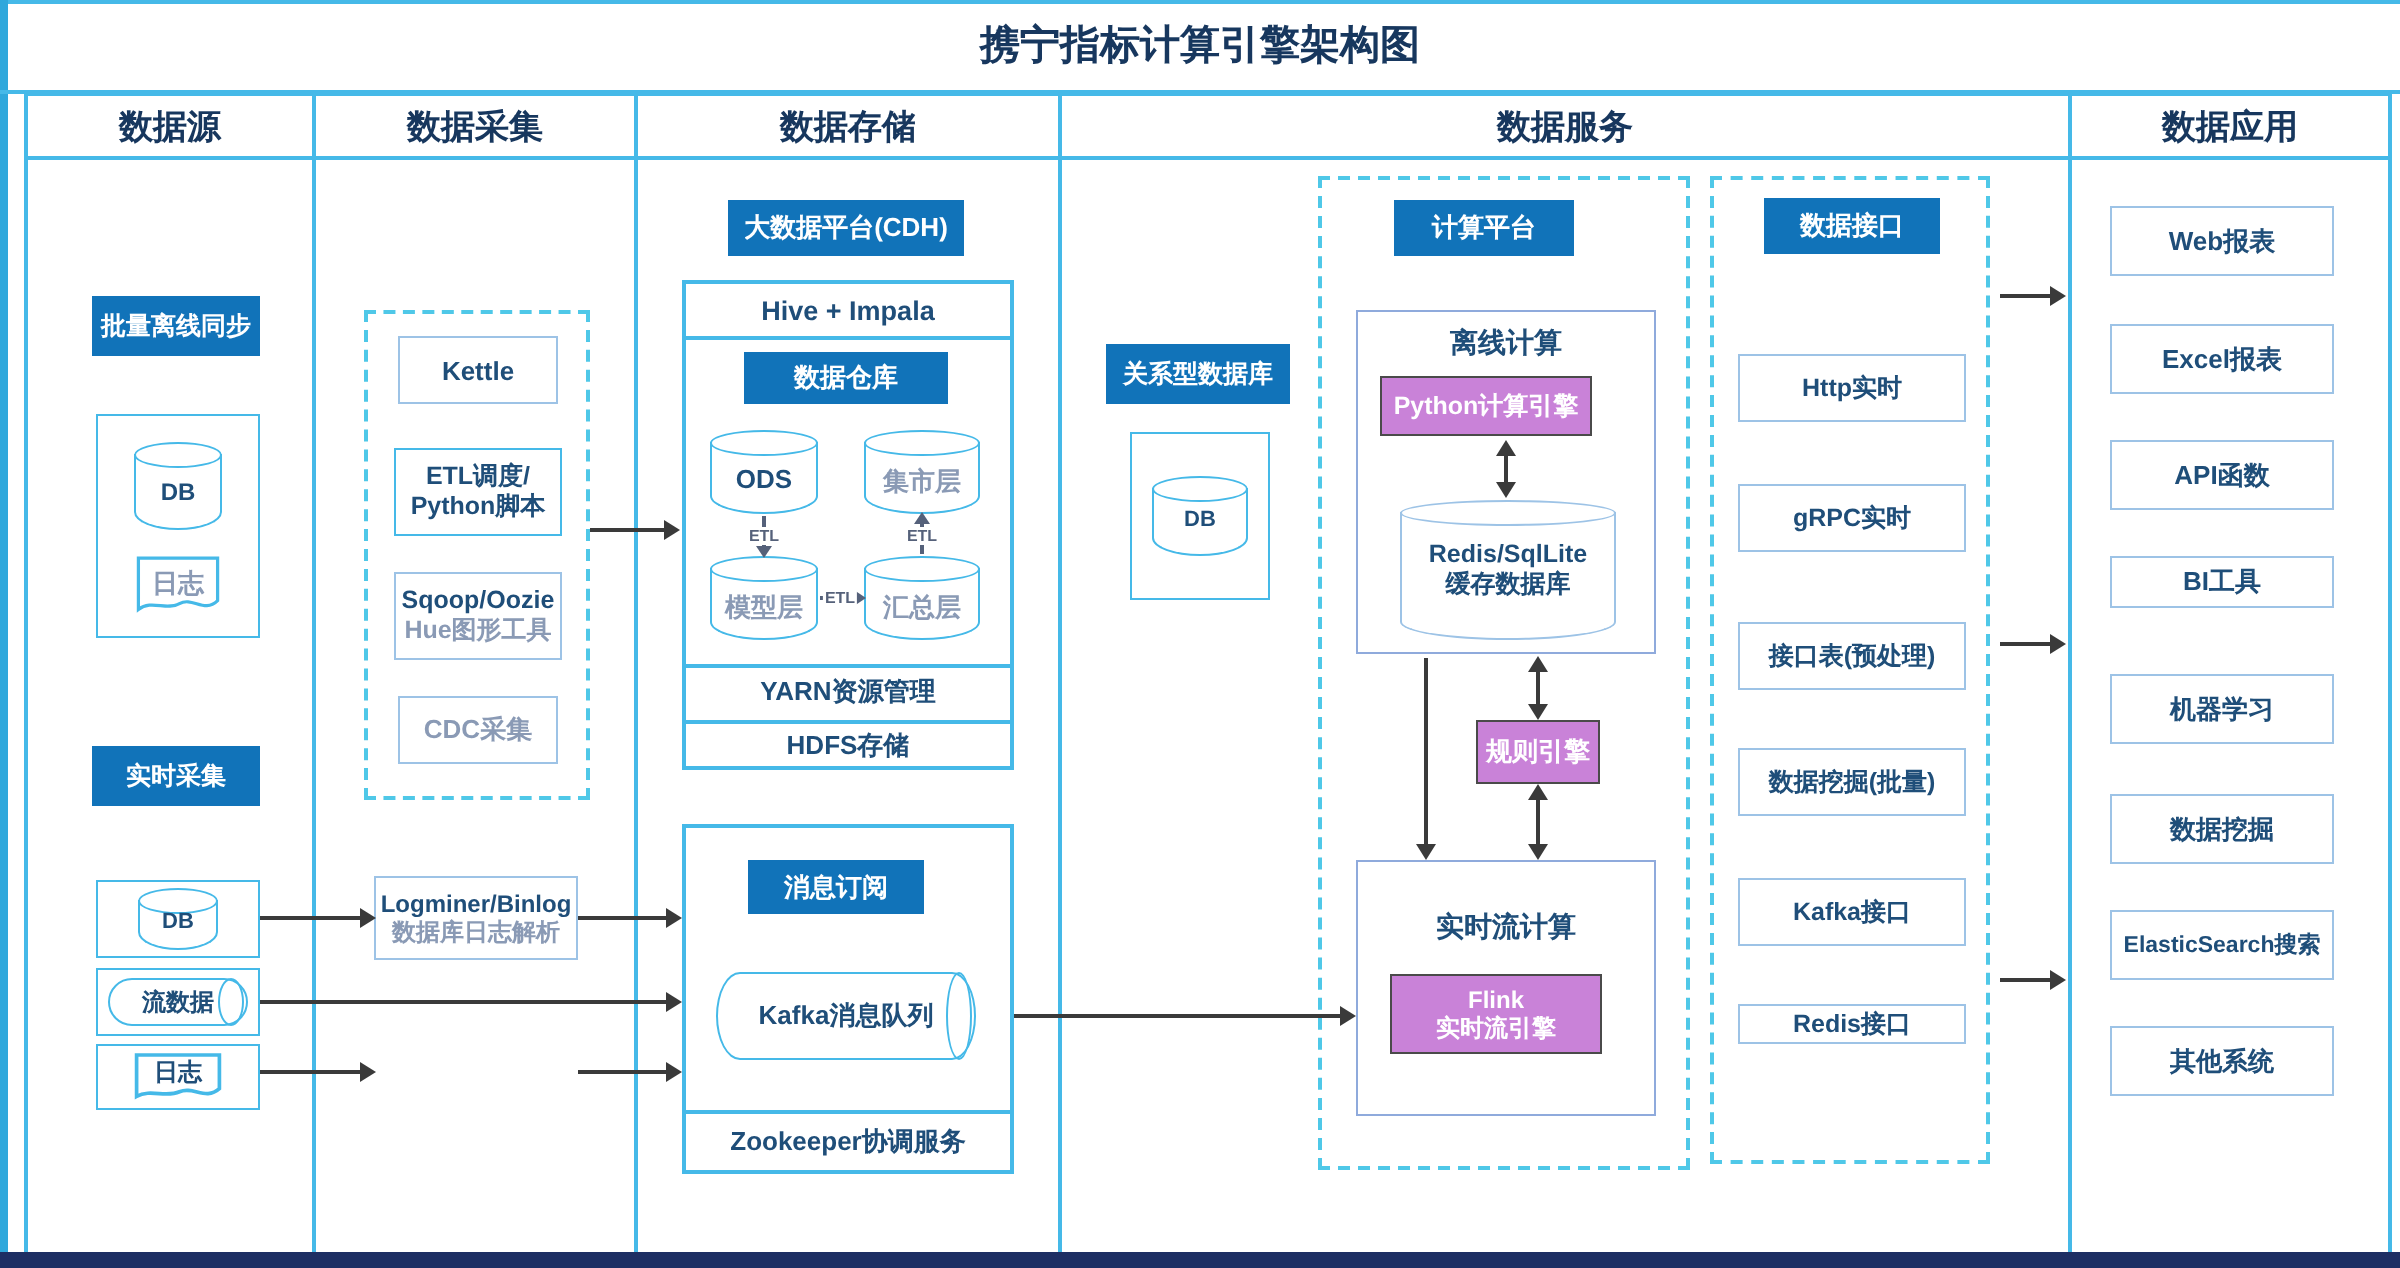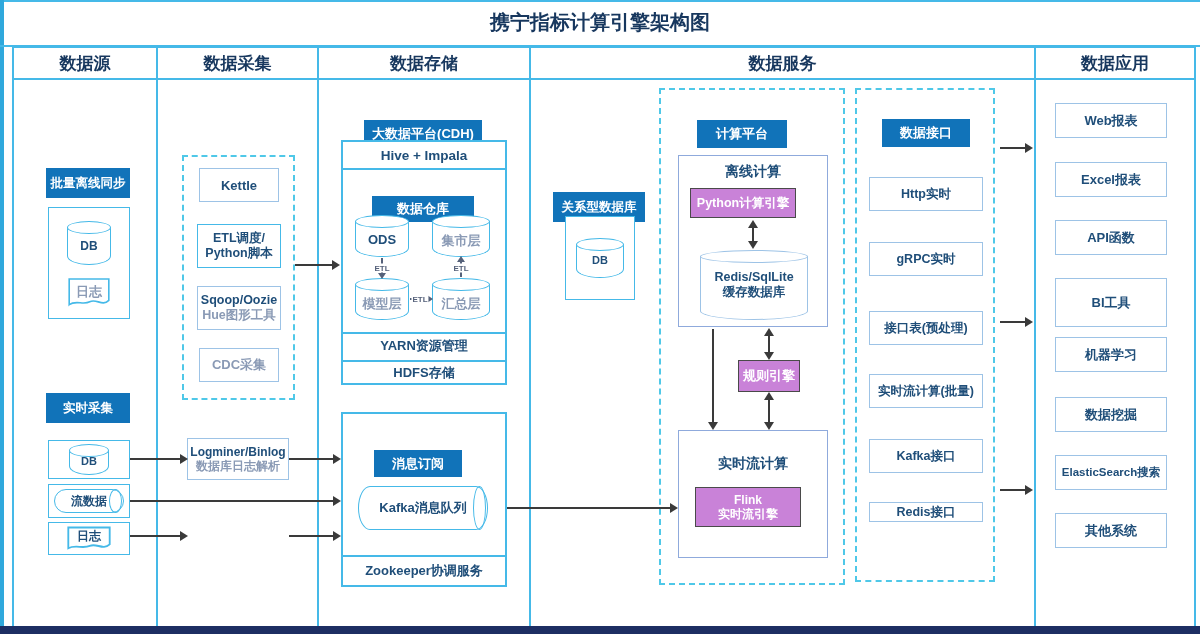--- a/index.html
+++ b/index.html
@@ -5,21 +5,21 @@
   * { margin:0; padding:0; box-sizing:border-box; }
   body { background:#fff; font-family:"Liberation Sans", sans-serif; }
   .frame { position:relative; width:1200px; height:634px; background:#fff; overflow:hidden; }
   .abs { position:absolute; }
   .flexc { display:flex; align-items:center; justify-content:center; text-align:center; }
   .col-flex { flex-direction:column; line-height:1.2; }
   .bold { font-weight:bold; }
   .t-navy { color:#1F4E79; }
   .t-gray { color:#8A9AB5; }
   .badge { position:absolute; background:#1173B9; color:#fff; font-weight:bold;
-           display:flex; align-items:center; justify-content:center; text-align:center; font-size:12.5px;margin-top:20px; }
+           display:flex; align-items:center; justify-content:center; text-align:center; font-size:12.5px; }
   .box-bright { border:2px solid #45B9E8; background:#fff; }
   .box-bright-thin { border:1.6px solid #45B9E8; background:#fff; }
   .box-steel { border:1.6px solid #9DC3E6; background:#fff; }
   .box-peri { border:1.6px solid #8FAADC; background:#fff; }
   .dashedbox { border:2px dashed #4FC8E8; background:transparent; }
   .pbox { background:#C982D8; border:1.6px solid #4a4a4a; color:#fff; font-weight:bold;
           display:flex; align-items:center; justify-content:center; text-align:center; position:absolute; }
   .divider { position:absolute; width:2px; background:#45B9E8; top:80px; height:546px; }
   .hline { position:absolute; height:2px; background:#45B9E8; }
   
@@ -213,28 +213,28 @@
   <div class="pbox col-flex" style="left:695px;top:487px;width:106px;height:40px;font-size:12px">
     <span>Flink</span>
     <span>实时流引擎</span>
   </div>
 
   <div class="abs dashedbox" style="left:855px;top:88px;width:140px;height:494px"></div>
   <div class="badge" style="left:882px;top:99px;width:88px;height:28px;font-size:13px">数据接口</div>
   <div class="abs box-steel flexc t-navy bold" style="left:869px;top:177px;width:114px;height:34px;font-size:12.5px">Http实时</div>
   <div class="abs box-steel flexc t-navy bold" style="left:869px;top:242px;width:114px;height:34px;font-size:12.5px">gRPC实时</div>
   <div class="abs box-steel flexc t-navy bold" style="left:869px;top:311px;width:114px;height:34px;font-size:12.5px">接口表(预处理)</div>
-  <div class="abs box-steel flexc t-navy bold" style="left:869px;top:374px;width:114px;height:34px;font-size:12.5px">实时流计算(批量)</div>
+  <div class="abs box-steel flexc t-navy bold" style="left:869px;top:374px;width:114px;height:34px;font-size:12.5px">数据挖掘(批量)</div>
   <div class="abs box-steel flexc t-navy bold" style="left:869px;top:439px;width:114px;height:34px;font-size:12.5px">Kafka接口</div>
   <div class="abs box-steel flexc t-navy bold" style="left:869px;top:502px;width:114px;height:20px;font-size:12.5px">Redis接口</div>
 
   <div class="abs box-steel flexc t-navy bold" style="left:1055px;top:103px;width:112px;height:35px;font-size:13px">Web报表</div>
   <div class="abs box-steel flexc t-navy bold" style="left:1055px;top:162px;width:112px;height:35px;font-size:13px">Excel报表</div>
   <div class="abs box-steel flexc t-navy bold" style="left:1055px;top:220px;width:112px;height:35px;font-size:13px">API函数</div>
-  <div class="abs box-steel flexc t-navy bold" style="left:1055px;top:278px;width:112px;height:49px;font-size:13px">BI工具</div>
+  <div class="abs box-steel flexc t-navy bold" style="left:1055px;top:278px;width:112px;height:26px;font-size:13px">BI工具</div>
   <div class="abs box-steel flexc t-navy bold" style="left:1055px;top:337px;width:112px;height:35px;font-size:13px">机器学习</div>
   <div class="abs box-steel flexc t-navy bold" style="left:1055px;top:397px;width:112px;height:35px;font-size:13px">数据挖掘</div>
   <div class="abs box-steel flexc t-navy bold" style="left:1055px;top:455px;width:112px;height:35px;font-size:11.5px">ElasticSearch搜索</div>
   <div class="abs box-steel flexc t-navy bold" style="left:1055px;top:513px;width:112px;height:35px;font-size:13px">其他系统</div>
 
   <div class="aline-h head-r" style="left:130px;top:458px;width:56px"></div>
   <div class="aline-h head-r" style="left:130px;top:500px;width:209px"></div>
   <div class="aline-h head-r" style="left:130px;top:535px;width:56px"></div>
   <div class="aline-h head-r" style="left:289px;top:458px;width:50px"></div>
   <div class="aline-h head-r" style="left:289px;top:535px;width:50px"></div>

